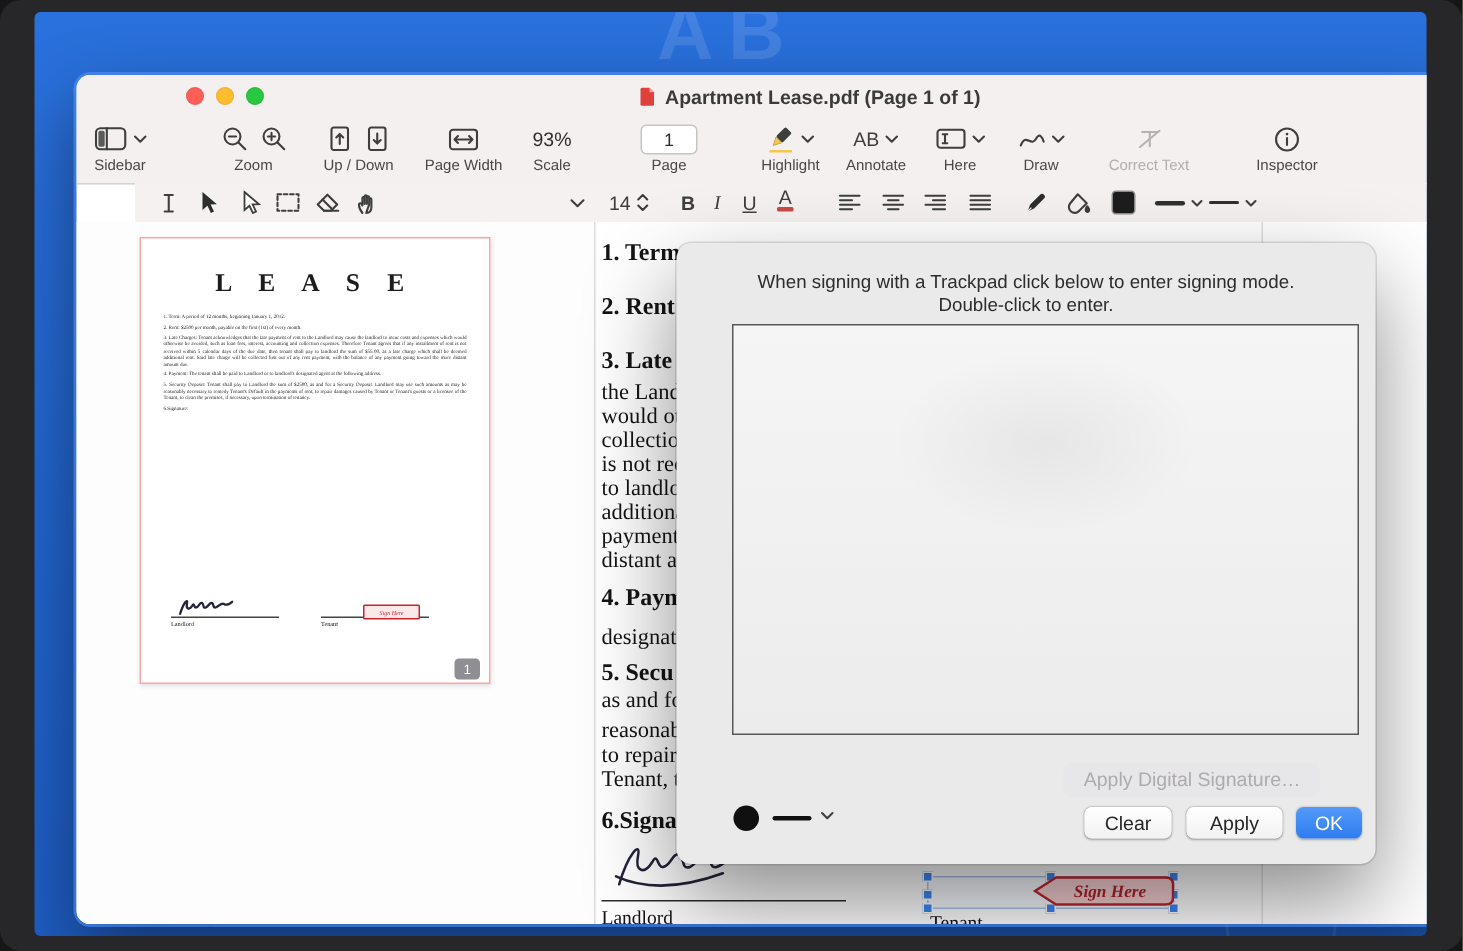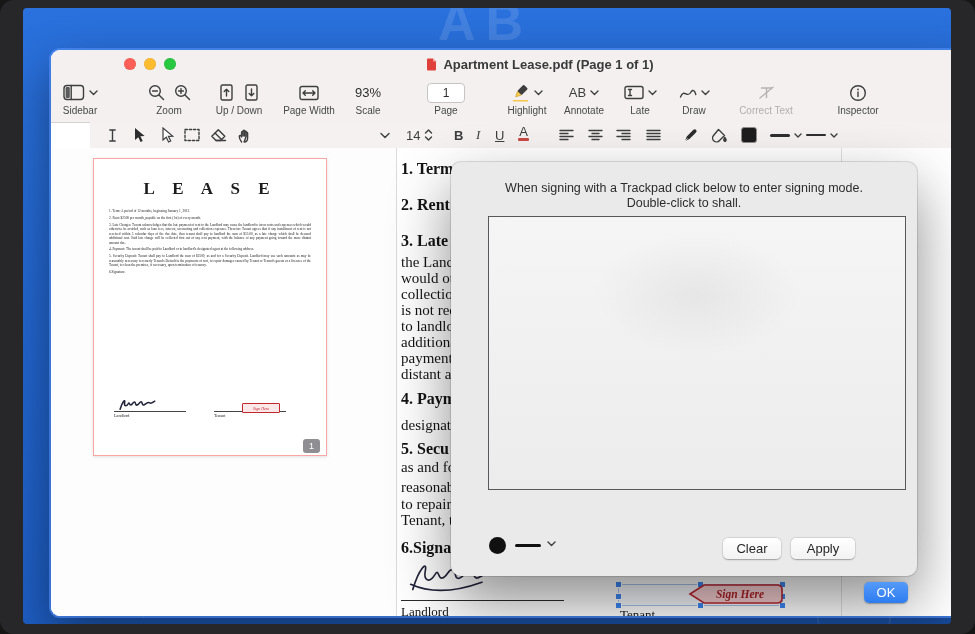--- a/index.html
+++ b/index.html
@@ -76,21 +76,21 @@
   .canvas::after{content:"";position:absolute;left:25%;top:6%;width:50%;height:45%;
           background:radial-gradient(ellipse at center,rgba(0,0,0,.05),rgba(0,0,0,0) 70%);}
   .applybtn{position:absolute;right:37px;top:347px;height:22px;line-height:22px;padding:0 13px;border-radius:5px;
           background:#e7e6e8;color:#aeabad;font-size:13px;}
   .inkdot{position:absolute;left:38px;top:375px;width:17px;height:17px;border-radius:50%;background:#101010;}
   .strokesample{position:absolute;left:64px;top:382px;width:26px;height:3px;background:#101010;border-radius:2px;}
   .strokechev{position:absolute;left:96px;top:379px;}
   .btn{position:absolute;top:376px;height:21px;border-radius:5px;font-size:13px;color:#262626;
        display:flex;align-items:center;justify-content:center;
        background:linear-gradient(#ffffff,#f3f2f3);box-shadow:0 0.5px 1.5px rgba(0,0,0,.3),0 0 0 0.5px rgba(0,0,0,.08);}
-  .btn.primary{background:linear-gradient(#549af9,#2e7cf0);color:#fff;box-shadow:0 0.5px 1.5px rgba(0,0,0,.3);margin-top:44px;}
+  .btn.primary{background:linear-gradient(#549af9,#2e7cf0);color:#fff;box-shadow:0 0.5px 1.5px rgba(0,0,0,.3);}
 </style>
 </head>
 <body>
 
 <div class="frame">
   <div class="desktop">
     <div class="bp-ab">AB</div>
     <div class="bp-line"></div>
     <div class="bp-circ"></div>
 
@@ -211,21 +211,21 @@
           <div class="tool" style="left:541px">
             <span class="ico">
               <svg class="tb" width="20" height="15" viewBox="0 0 20 15">
                 <rect x="1" y="1.5" width="18" height="12" rx="2"></rect>
                   <path d="M6,4.5 V10.5 M4.5,4.5 H7.5 M4.5,10.5 H7.5"></path>
               </svg>
               <svg class="tb" width="9" height="6" viewBox="0 0 9 6">
                   <polyline points="1,1 4.5,4.5 8,1"></polyline>
                 </svg>
             </span>
-            <span class="lbl">Late</span>
+            <span class="lbl">Here</span>
           </div>
 
           <div class="tool" style="left:595px">
             <span class="ico">
               <svg class="tb" width="18" height="14" viewBox="0 0 18 14">
                 <path d="M1.5,11 C5,2 8.5,13 12,6 C14,2.5 16,5.5 16.8,8.5"></path>
               </svg>
               <svg class="tb" width="9" height="6" viewBox="0 0 9 6">
                   <polyline points="1,1 4.5,4.5 8,1"></polyline>
                 </svg>
@@ -441,22 +441,23 @@
           <svg class="flag" width="98" height="26" viewBox="0 0 98 26">
             <path d="M3,13 L17,4 H90 Q95,4 95,8.5 V17.5 Q95,22 90,22 H17 Z" fill="#f6cfd2" stroke="#bf2730" stroke-width="1.6"></path>
             <text x="53" y="17" text-anchor="middle" font-size="11.5" font-style="italic" font-weight="700" fill="#b2232b" font-family="Liberation Serif, serif">Sign Here</text>
           </svg>
           <div class="siglbl" style="left:569px;top:459px">Tenant</div>
         </div>
       </div>
 
       <div class="dialog">
         <div class="instr" style="top:19px">When signing with a Trackpad click below to enter signing mode.</div>
-        <div class="instr" style="top:34px">Double-click to shall.</div>
+        <div class="instr" style="top:34px">Double-click to enter.</div>
         <div class="canvas"></div>
+        <div class="applybtn">Apply Digital Signature…</div>
         <div class="inkdot"></div>
         <div class="strokesample"></div>
         <svg class="strokechev tb" width="9" height="6" viewBox="0 0 9 6" style="stroke:#3e3e3e;fill:none;stroke-width:1.4;stroke-linecap:round">
             <polyline points="1,1 4.5,4.5 8,1"></polyline>
           </svg>
         <div class="btn" style="left:272px;width:58px">Clear</div>
         <div class="btn" style="left:340px;width:64px">Apply</div>
         <div class="btn primary" style="left:413px;width:44px">OK</div>
       </div>
 

